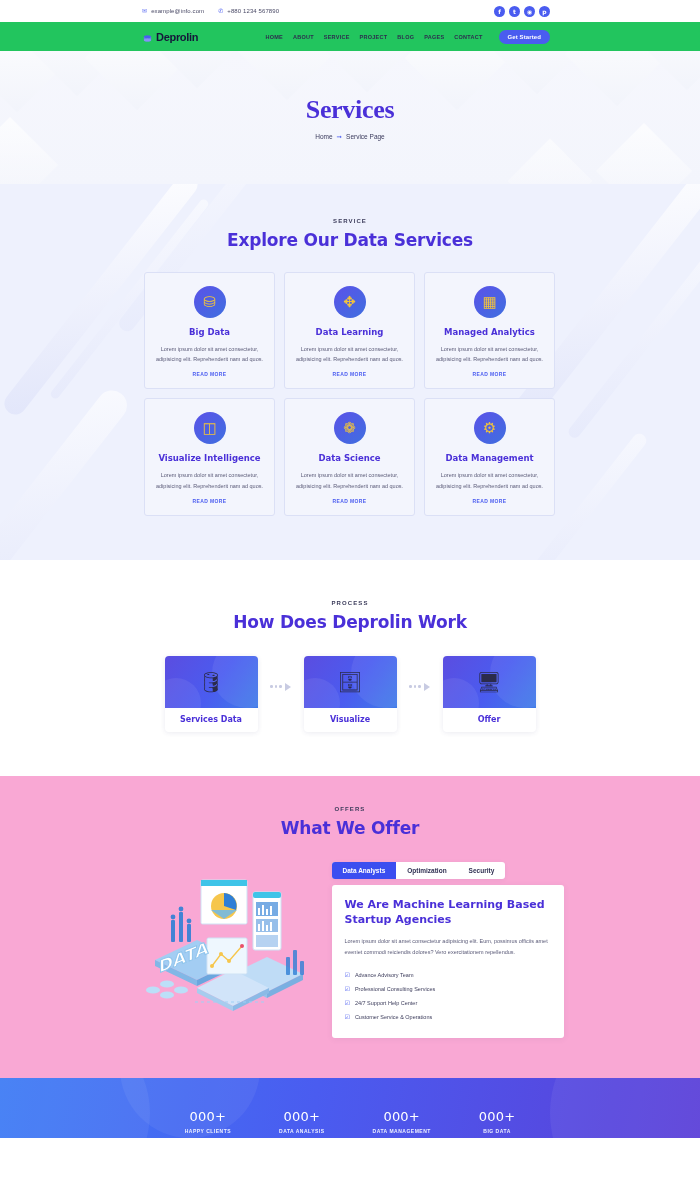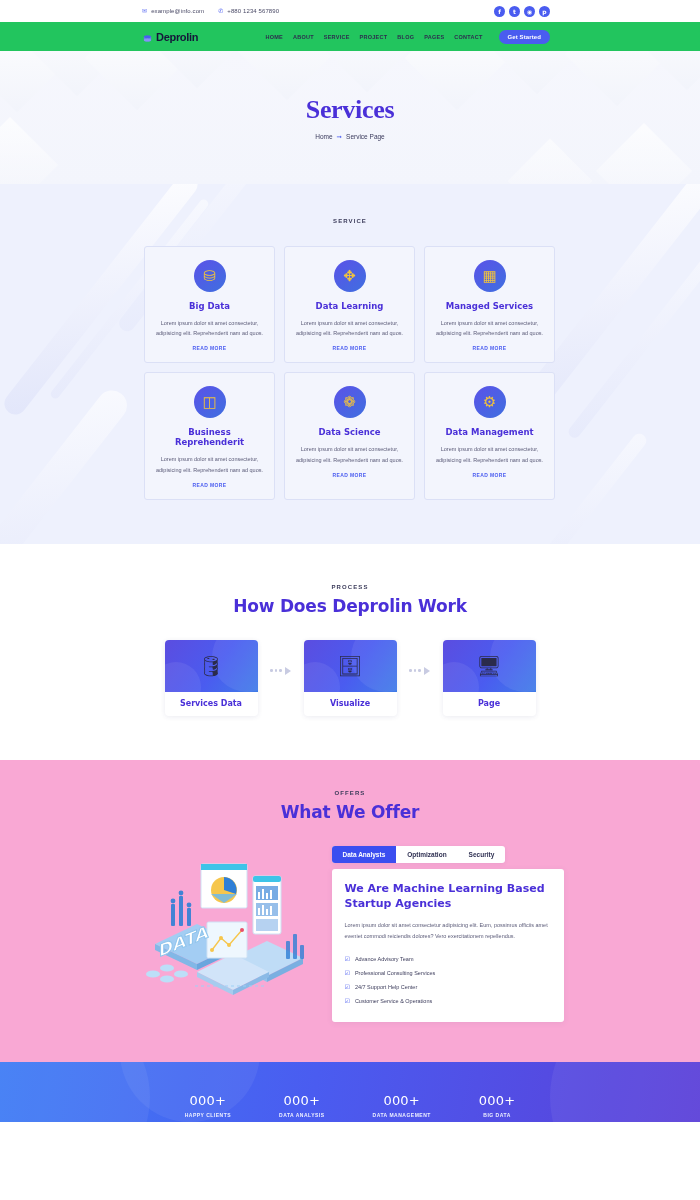--- a/index.html
+++ b/index.html
@@ -218,44 +218,45 @@
       <span class="stripe" style="width:9px;height:250px;left:125px;top:-10px;opacity:.6;"></span>
       <span class="stripe" style="width:16px;height:230px;left:185px;top:-60px;opacity:.5;"></span>
       <span class="stripe" style="width:26px;height:330px;left:600px;top:-50px;"></span>
       <span class="stripe" style="width:12px;height:260px;left:645px;top:20px;opacity:.6;"></span>
       <span class="stripe" style="width:30px;height:280px;left:20px;top:180px;opacity:.75;"></span>
       <span class="stripe" style="width:14px;height:200px;left:575px;top:230px;opacity:.55;"></span>
     </div>
 
     <div class="sec-head">
       <div class="sec-eyebrow">SERVICE</div>
+      <div class="sec-title">Explore Our Data Services</div>
     </div>
 
     <div class="cards">
       <div class="card">
         <div class="card-icon">⛁</div>
         <div class="card-title">Big Data</div>
         <div class="card-text">Lorem ipsum dolor sit amet consectetur, adipisicing elit. Reprehenderit nam ad quos.</div>
         <div class="card-more">READ MORE</div>
       </div>
       <div class="card">
         <div class="card-icon">✥</div>
         <div class="card-title">Data Learning</div>
         <div class="card-text">Lorem ipsum dolor sit amet consectetur, adipisicing elit. Reprehenderit nam ad quos.</div>
         <div class="card-more">READ MORE</div>
       </div>
       <div class="card">
         <div class="card-icon">▦</div>
-        <div class="card-title">Managed Services</div>
+        <div class="card-title">Managed Analytics</div>
         <div class="card-text">Lorem ipsum dolor sit amet consectetur, adipisicing elit. Reprehenderit nam ad quos.</div>
         <div class="card-more">READ MORE</div>
       </div>
       <div class="card">
         <div class="card-icon">◫</div>
-        <div class="card-title">Business Reprehenderit</div>
+        <div class="card-title">Visualize Intelligence</div>
         <div class="card-text">Lorem ipsum dolor sit amet consectetur, adipisicing elit. Reprehenderit nam ad quos.</div>
         <div class="card-more">READ MORE</div>
       </div>
       <div class="card">
         <div class="card-icon">❁</div>
         <div class="card-title">Data Science</div>
         <div class="card-text">Lorem ipsum dolor sit amet consectetur, adipisicing elit. Reprehenderit nam ad quos.</div>
         <div class="card-more">READ MORE</div>
       </div>
       <div class="card">
@@ -300,21 +301,21 @@
           <span class="dotx"></span>
           <span class="dotx"></span>
         <span class="arrowx"></span>
       </div>
       <div class="proc-card">
         <div class="proc-img">
           <span class="blob" style="width:70px;height:70px;right:-24px;top:-18px;"></span>
           <span class="blob" style="width:50px;height:50px;left:-14px;bottom:-20px;"></span>
           <span class="proc-glyph">🖥</span>
         </div>
-        <div class="proc-label">Page</div>
+        <div class="proc-label">Offer</div>
       </div>
     </div>
   </div>
 
   <div class="offers">
     <div class="sec-head">
       <div class="sec-eyebrow">OFFERS</div>
       <div class="sec-title">What We Offer</div>
     </div>
 

